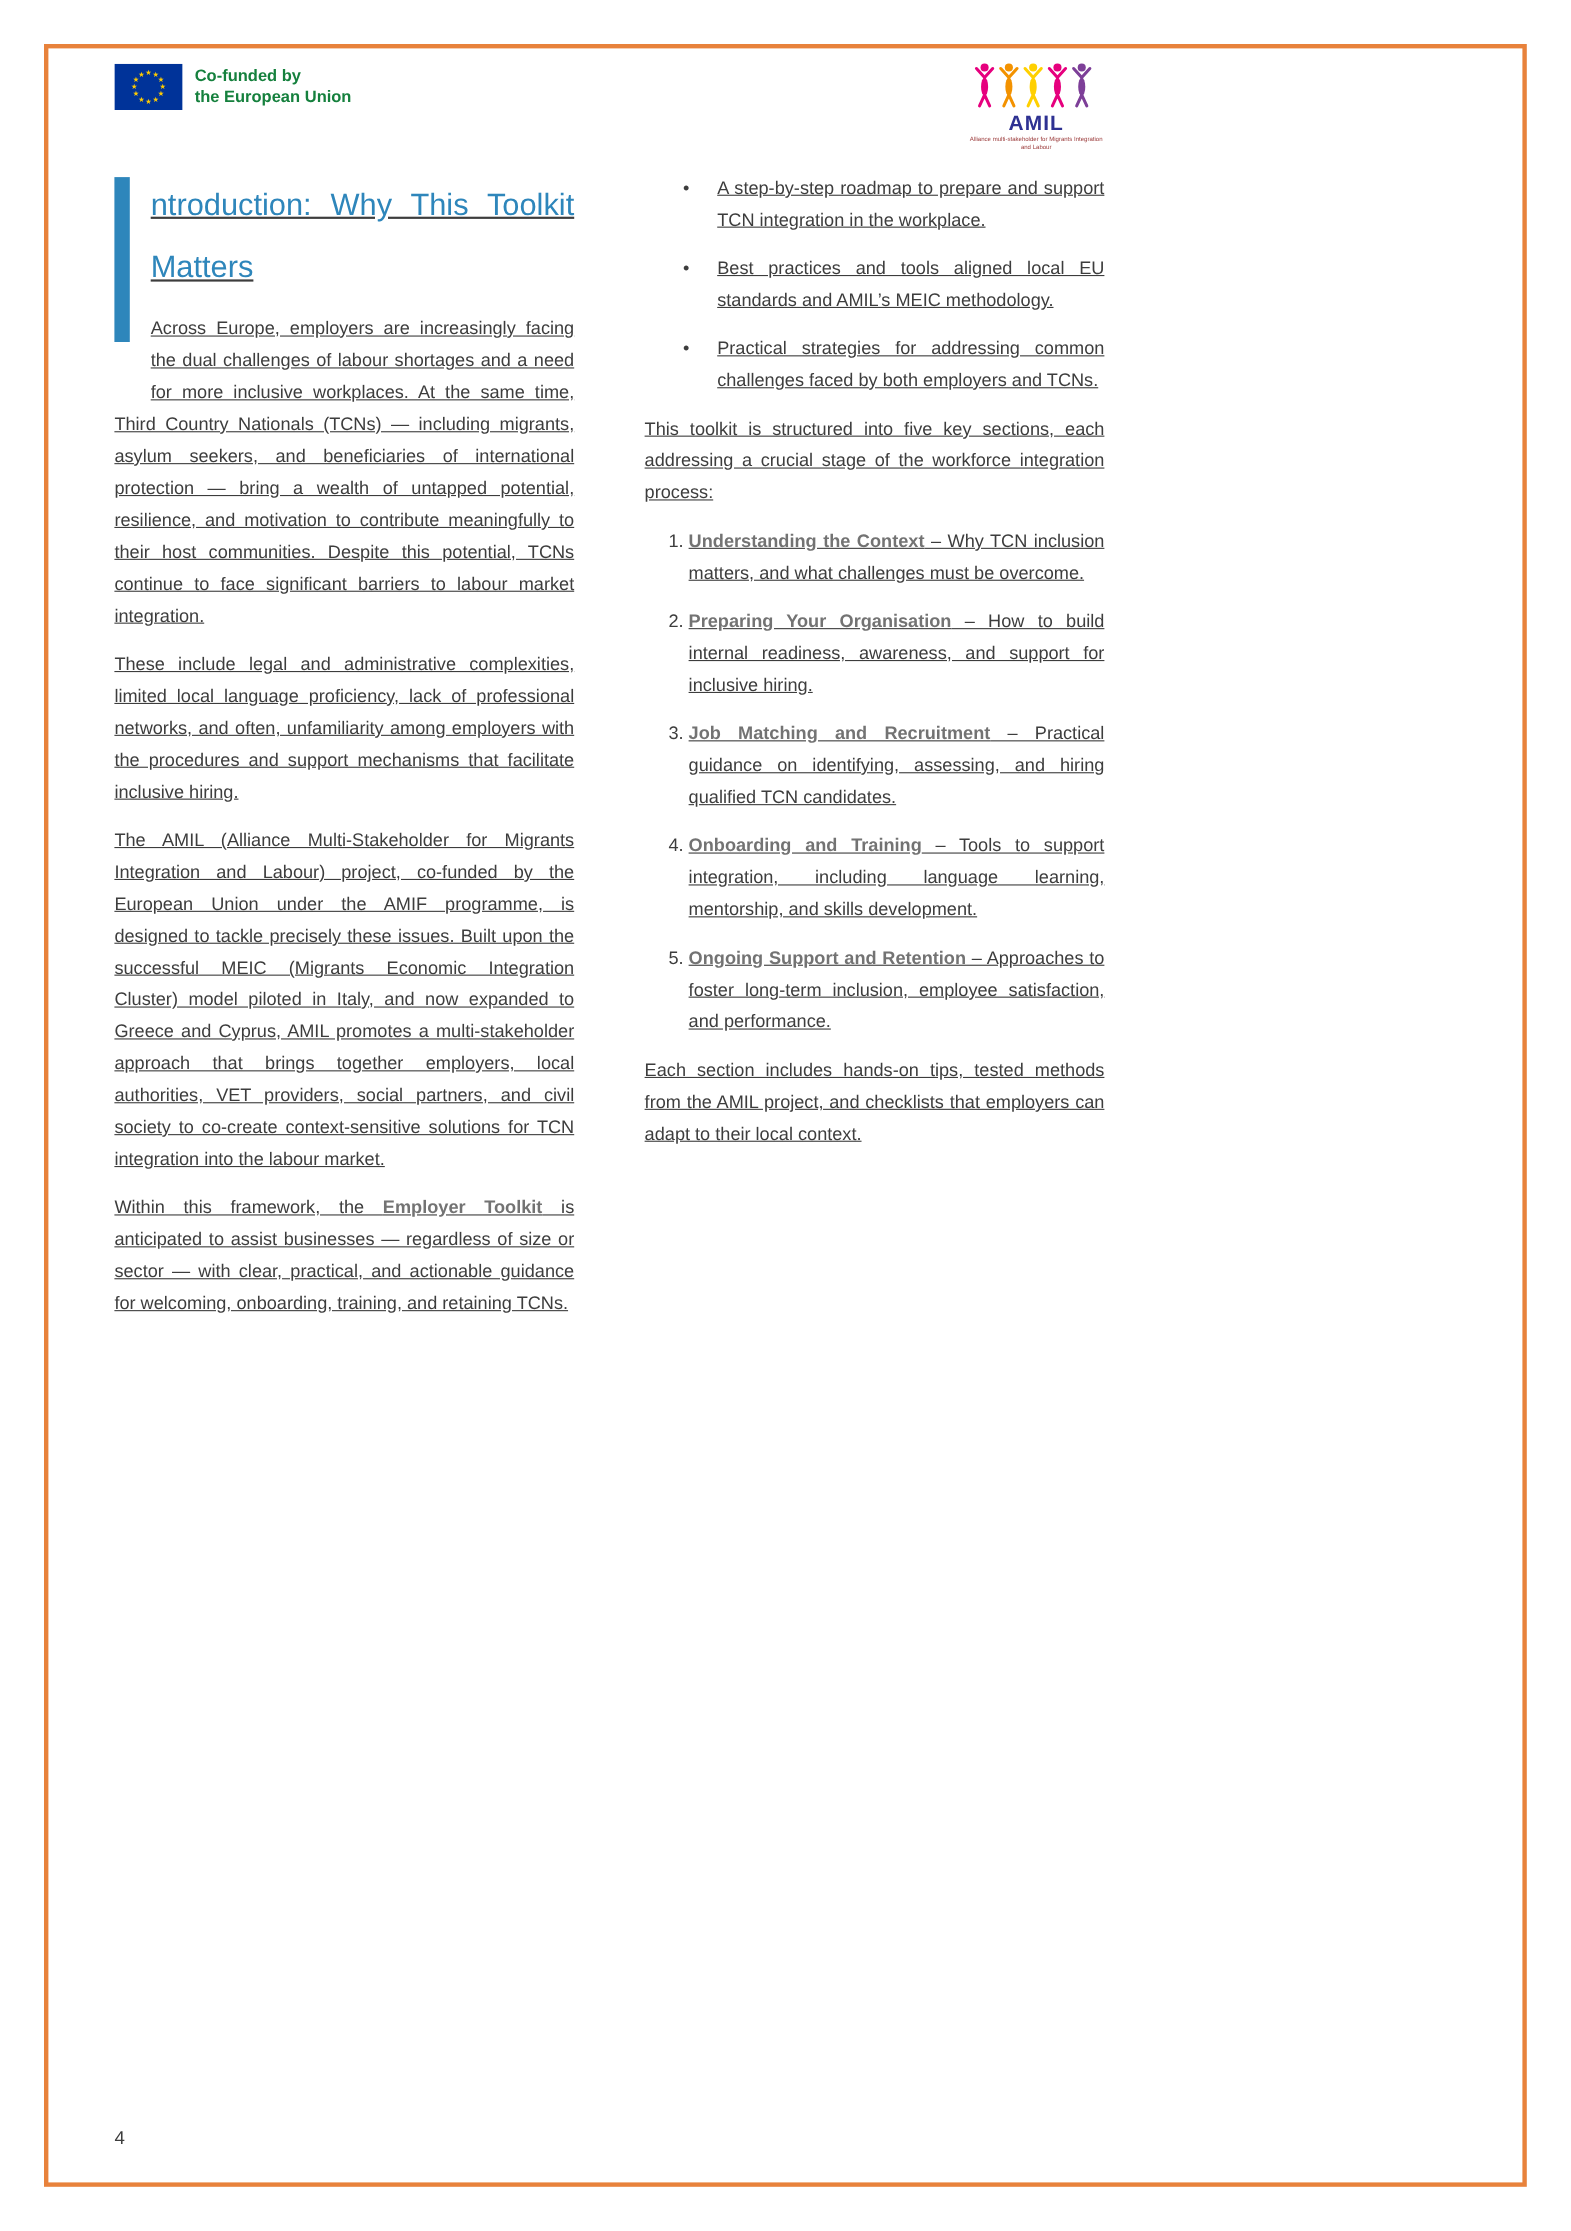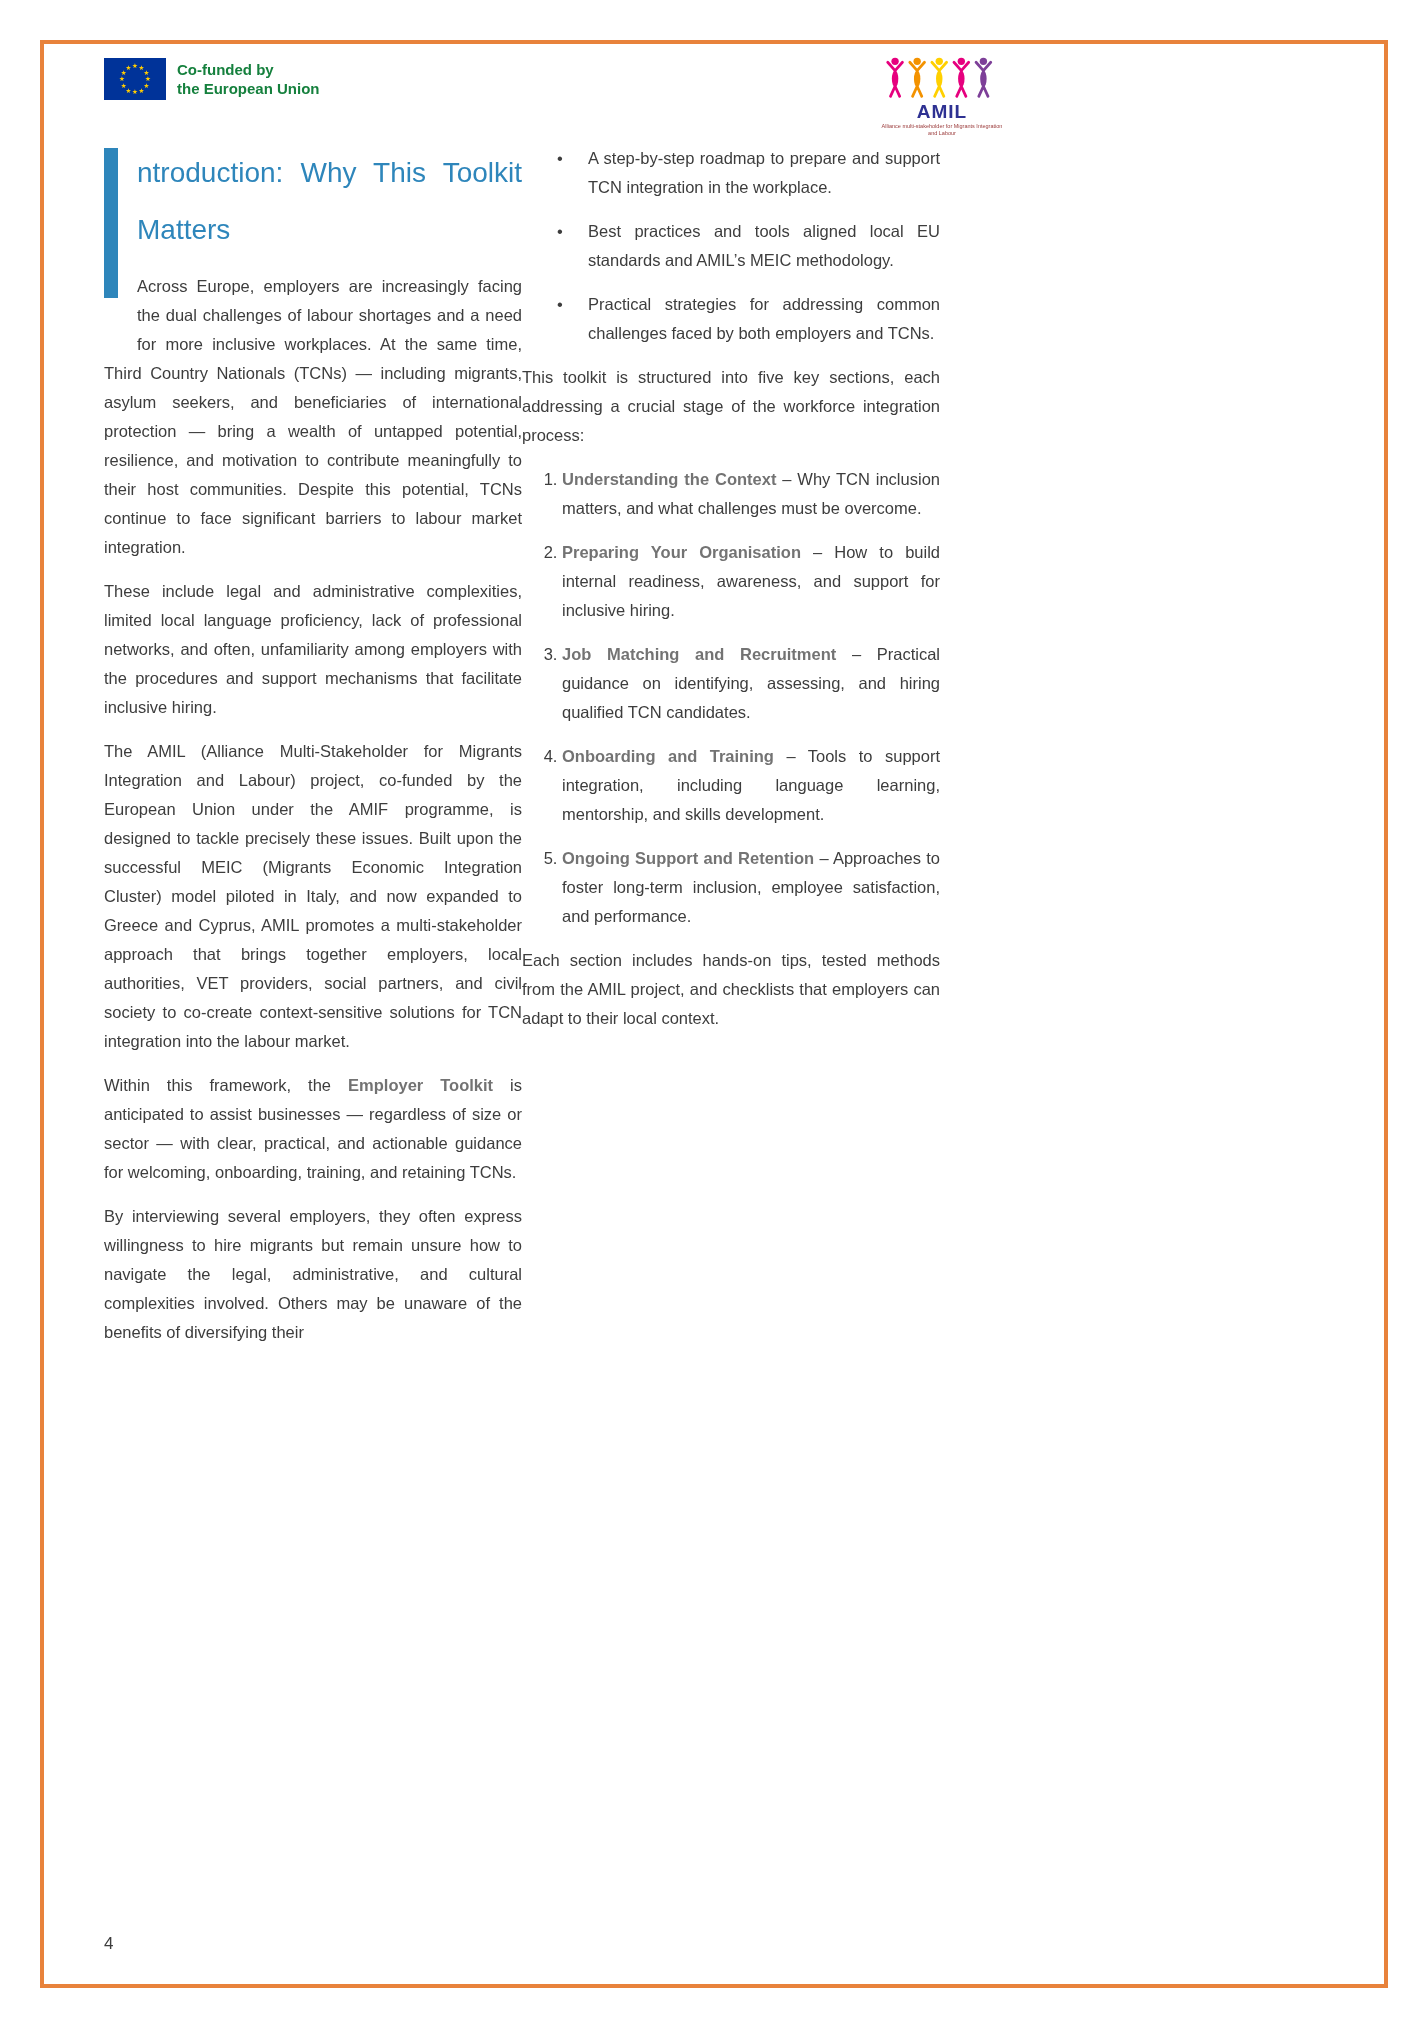--- a/index.html
+++ b/index.html
@@ -15,21 +15,21 @@
   }
   
   .page-header{display:flex;justify-content:space-between;align-items:flex-start;height:78px;}
   .eu-block{display:flex;align-items:center;gap:11px;}
   .eu-flag{display:block;}
   .eu-text{font-size:15px;font-weight:bold;color:#15803d;line-height:19px;}
   .amil-block{width:124px;text-align:center;margin-top:-4px;}
   .amil-name{font-size:19px;font-weight:bold;color:#2E3192;letter-spacing:1px;margin-top:-3px;}
   .amil-tagline{font-size:5.5px;color:#9B3B3B;line-height:6.5px;}
   
-  .columns{display:flex;margin-top:8px;}
+  .columns{display:flex;gap:64px;margin-top:21px;text-decoration:underline;}
   .col{width:418px;text-align:justify;font-size:16.5px;line-height:29px;}
   .title{
     font-size:28px;font-weight:400;color:#2E86BB;line-height:57px;margin:0 0 14px 0;
   }
   .dropcap-bar{
     float:left;width:14px;height:190px;margin:4px 19px 0 0;
     background:linear-gradient(to bottom,#2E86BB 0 150px,transparent 150px);
     overflow:hidden;
   }
   .dropcap-bar span{color:transparent;font-size:2px;}
@@ -117,21 +117,20 @@
 
     <main class="columns">
 
       <section class="col col-left">
         <div class="dropcap-bar"><span>I</span></div>
         <h1 class="title">ntroduction: Why This Toolkit Matters</h1>
         <p>Across Europe, employers are increasingly facing the dual challenges of labour shortages and a need for more inclusive workplaces. At the same time, Third Country Nationals (TCNs) — including migrants, asylum seekers, and beneficiaries of international protection — bring a wealth of untapped potential, resilience, and motivation to contribute meaningfully to their host communities. Despite this potential, TCNs continue to face significant barriers to labour market integration.</p>
         <p>These include legal and administrative complexities, limited local language proficiency, lack of professional networks, and often, unfamiliarity among employers with the procedures and support mechanisms that facilitate inclusive hiring.</p>
         <p>The AMIL (Alliance Multi-Stakeholder for Migrants Integration and Labour) project, co-funded by the European Union under the AMIF programme, is designed to tackle precisely these issues. Built upon the successful MEIC (Migrants Economic Integration Cluster) model piloted in Italy, and now expanded to Greece and Cyprus, AMIL promotes a multi-stakeholder approach that brings together employers, local authorities, VET providers, social partners, and civil society to co-create context-sensitive solutions for TCN integration into the labour market.</p>
         <p><span>Within this framework, the </span><strong>Employer Toolkit</strong><span> is anticipated to assist businesses — regardless of size or sector — with clear, practical, and actionable guidance for welcoming, onboarding, training, and retaining TCNs.</span></p>
-        <p>By interviewing several employers, they often express willingness to hire migrants but remain unsure how to navigate the legal, administrative, and cultural complexities involved. Others may be unaware of the benefits of diversifying their</p>
       </section>
 
       <section class="col col-right">
         <ul class="bullets">
           <li><span>A step-by-step roadmap to prepare and support TCN integration in the workplace.</span></li>
           <li><span>Best practices and tools aligned local EU standards and AMIL’s MEIC methodology.</span></li>
           <li><span>Practical strategies for addressing common challenges faced by both employers and TCNs.</span></li>
         </ul>
         <p>This toolkit is structured into five key sections, each addressing a crucial stage of the workforce integration process:</p>
         <ol class="numbered">

